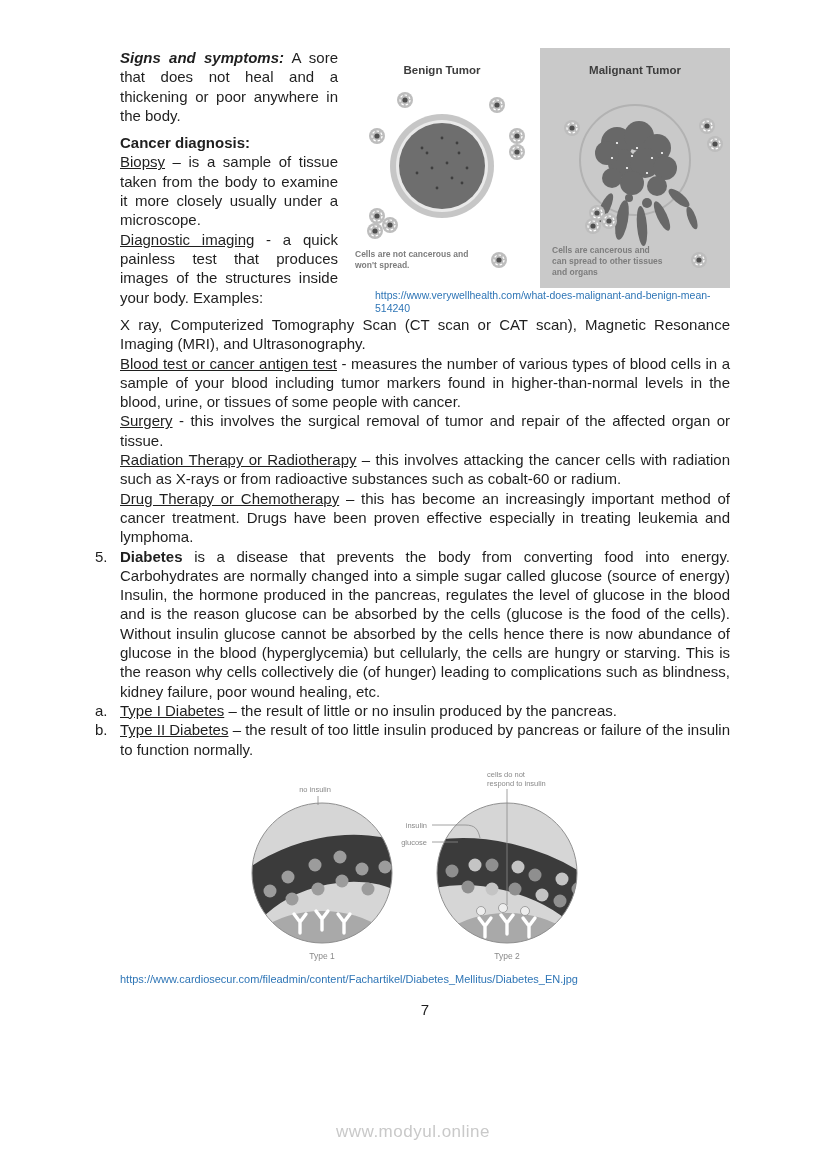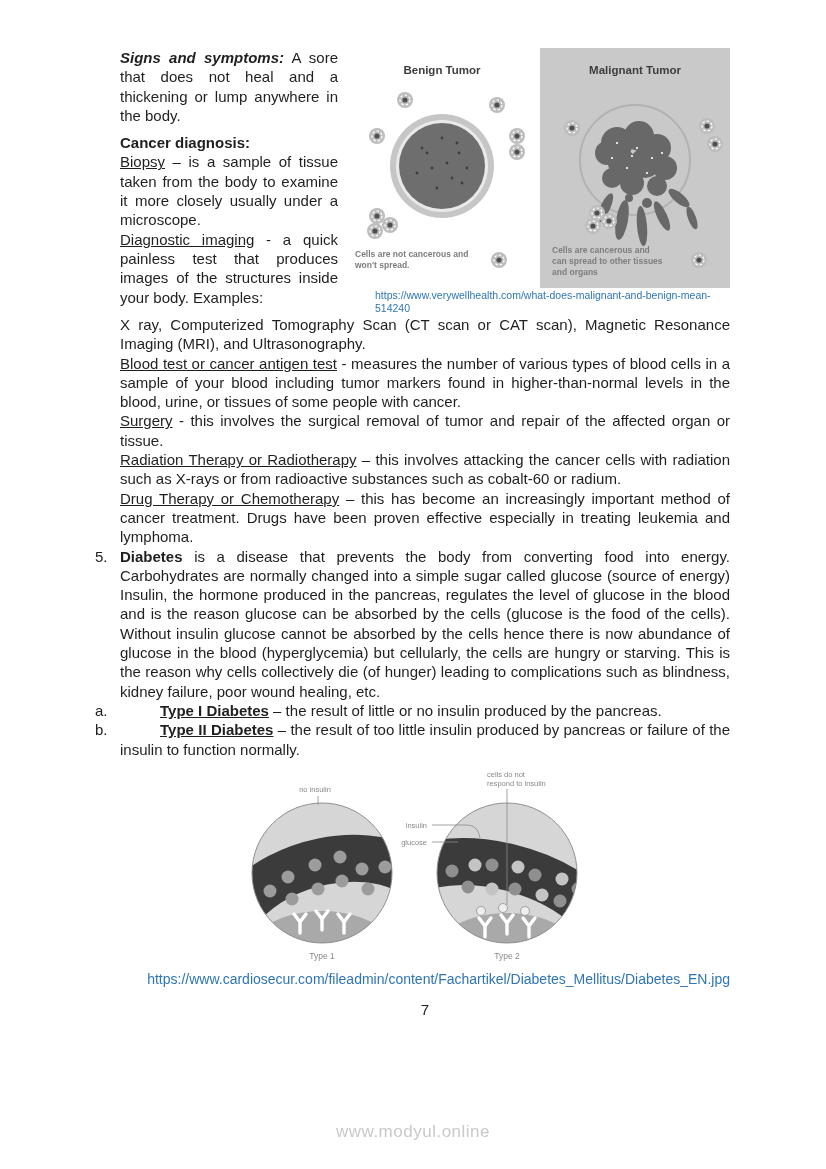--- a/index.html
+++ b/index.html
@@ -11,28 +11,28 @@
   }
   .content { position:absolute; left:120px; top:48px; width:610px; }
   p { margin:0; }
   .just { text-align:justify; }
   .top-row { display:flex; }
   .left-col { width:218px; text-align:justify; }
   .fig-col { width:383px; margin-left:9px; }
   .bold { font-weight:bold; }
   .bi { font-weight:bold; font-style:italic; }
   .u { text-decoration:underline; }
-  .bu { font-weight:bold; text-decoration:underline;margin-left:40px; }
+  .bu { font-weight:normal; text-decoration:underline; }
   .mt8 { margin-top:8px; }
   .mt14 { margin-top:13px; }
   .hang { position:relative; }
   .marker { position:absolute; left:-25px; top:0; width:22px; }
   .link { color:#2e75b6; text-decoration:none; }
   .fig-src { font-size:10.5px; line-height:13px; margin-top:1px;padding-left:28px; }
-  .dia-src { font-size:14px; line-height:13px; text-align:right; margin-top:6px; }
+  .dia-src { font-size:11px; line-height:13px; text-align:left; margin-top:6px; }
   .page-num { text-align:center; margin-top:14px; }
   .watermark {
     position:absolute; top:1122px; left:0; width:100%;
     text-align:center; font-size:17px; letter-spacing:0.5px; color:#c9c9c9;
   }
   svg { display:block; }
   svg text { font-family:"Liberation Sans", sans-serif; }
   .fig-title { font-weight:bold; font-size:11.5px; fill:#3d3d3d; }
   .fig-cap { font-weight:bold; font-size:8.5px; fill:#7d7d7d; }
   .dlabel { font-size:7.5px; fill:#8a8a8a; }
@@ -40,21 +40,21 @@
   .dia-fig { margin:8px auto 0 auto; width:390px; }
 </style>
 </head>
 <body>
 
 <div class="page">
   <div class="content">
 
     <div class="top-row">
       <div class="left-col">
-        <p><span class="bi">Signs and symptoms:</span> <span>A sore that does not heal and a thickening or lump anywhere in the body.</span></p>
+        <p><span class="bi">Signs and symptoms:</span> <span>A sore that does not heal and a thickening or poor anywhere in the body.</span></p>
         <p class="bold mt8">Cancer diagnosis:</p>
         <p><span class="u">Biopsy</span> <span>– is a sample of tissue taken from the body to examine it more closely usually under a microscope.</span></p>
         <p><span class="u">Diagnostic imaging</span> <span>- a quick painless test that produces images of the structures inside your body. Examples:</span></p>
       </div>
 
       <div class="fig-col">
 
         <svg width="383" height="240" viewBox="0 0 383 240">
           <defs>
             <g id="cellA">

